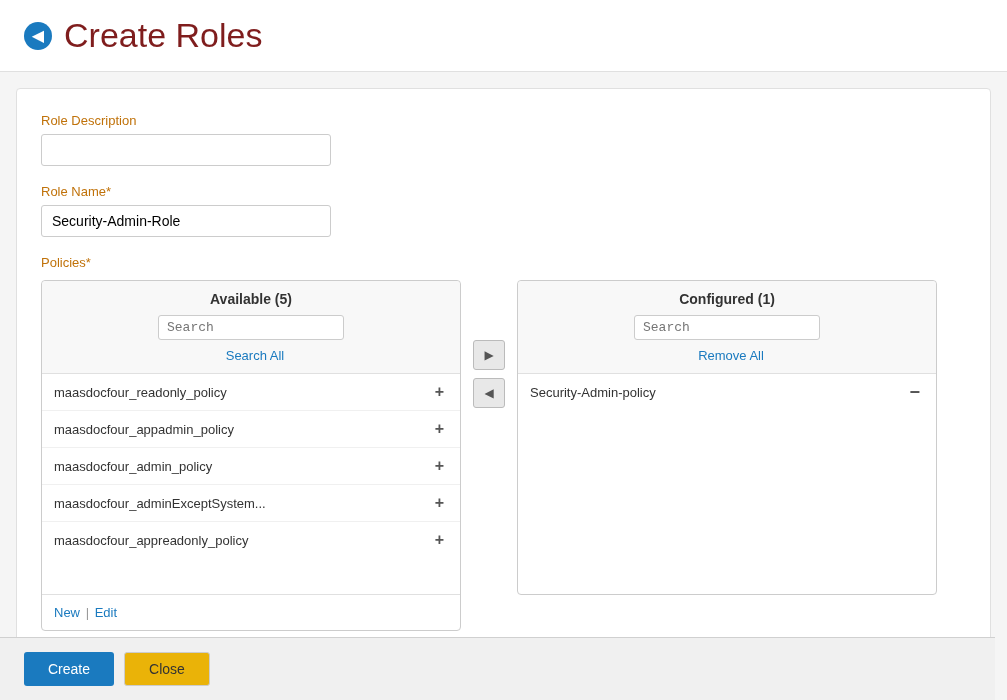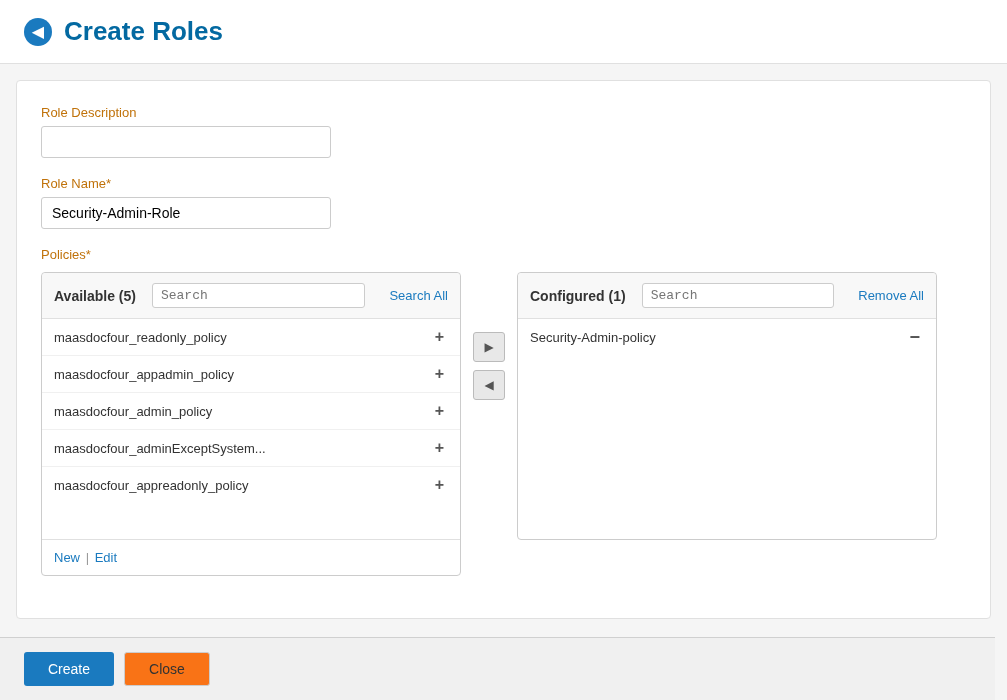--- a/index.html
+++ b/index.html
@@ -28,23 +28,23 @@
       cursor: pointer;
       display: flex;
       align-items: center;
       justify-content: center;
       color: white;
       font-size: 16px;
       flex-shrink: 0;
     }
 
     .page-title {
-      font-size: 26px;
-      font-weight: 700;
-      color: #0369a1;
+      font-size: 34px;
+      font-weight: 400;
+      color: #7f1d1d;
     }
 
     .main-content {
       background: #fff;
       margin: 16px;
       border: 1px solid #e0e0e0;
       border-radius: 4px;
       padding: 24px;
     }
 
@@ -85,24 +85,25 @@
       border: 1px solid #ccc;
       border-radius: 4px;
       background: #fff;
       width: 420px;
     }
 
     .panel-header {
       padding: 10px 12px;
       display: flex;
       align-items: center;
-      gap: 16px;
+      gap: 8px;
       background: #f8f8f8;
       border-bottom: 1px solid #e0e0e0;
       border-radius: 4px 4px 0 0;
+      flex-direction: column;
     }
 
     .panel-title {
       font-weight: bold;
       font-size: 14px;
       white-space: nowrap;
     }
 
     .panel-search {
       flex: 1;
@@ -219,21 +220,21 @@
       background: #1a7abf;
       color: white;
       border: none;
       padding: 9px 24px;
       border-radius: 3px;
       font-size: 14px;
       cursor: pointer;
     }
 
     .btn-close {
-      background: #f97316;
+      background: #eab308;
       color: #333;
       border: 1px solid #ccc;
       padding: 1px 24px;
       border-radius: 3px;
       font-size: 14px;
       cursor: pointer;
     }
 
     .footer-link {
       color: #1a7abf;

